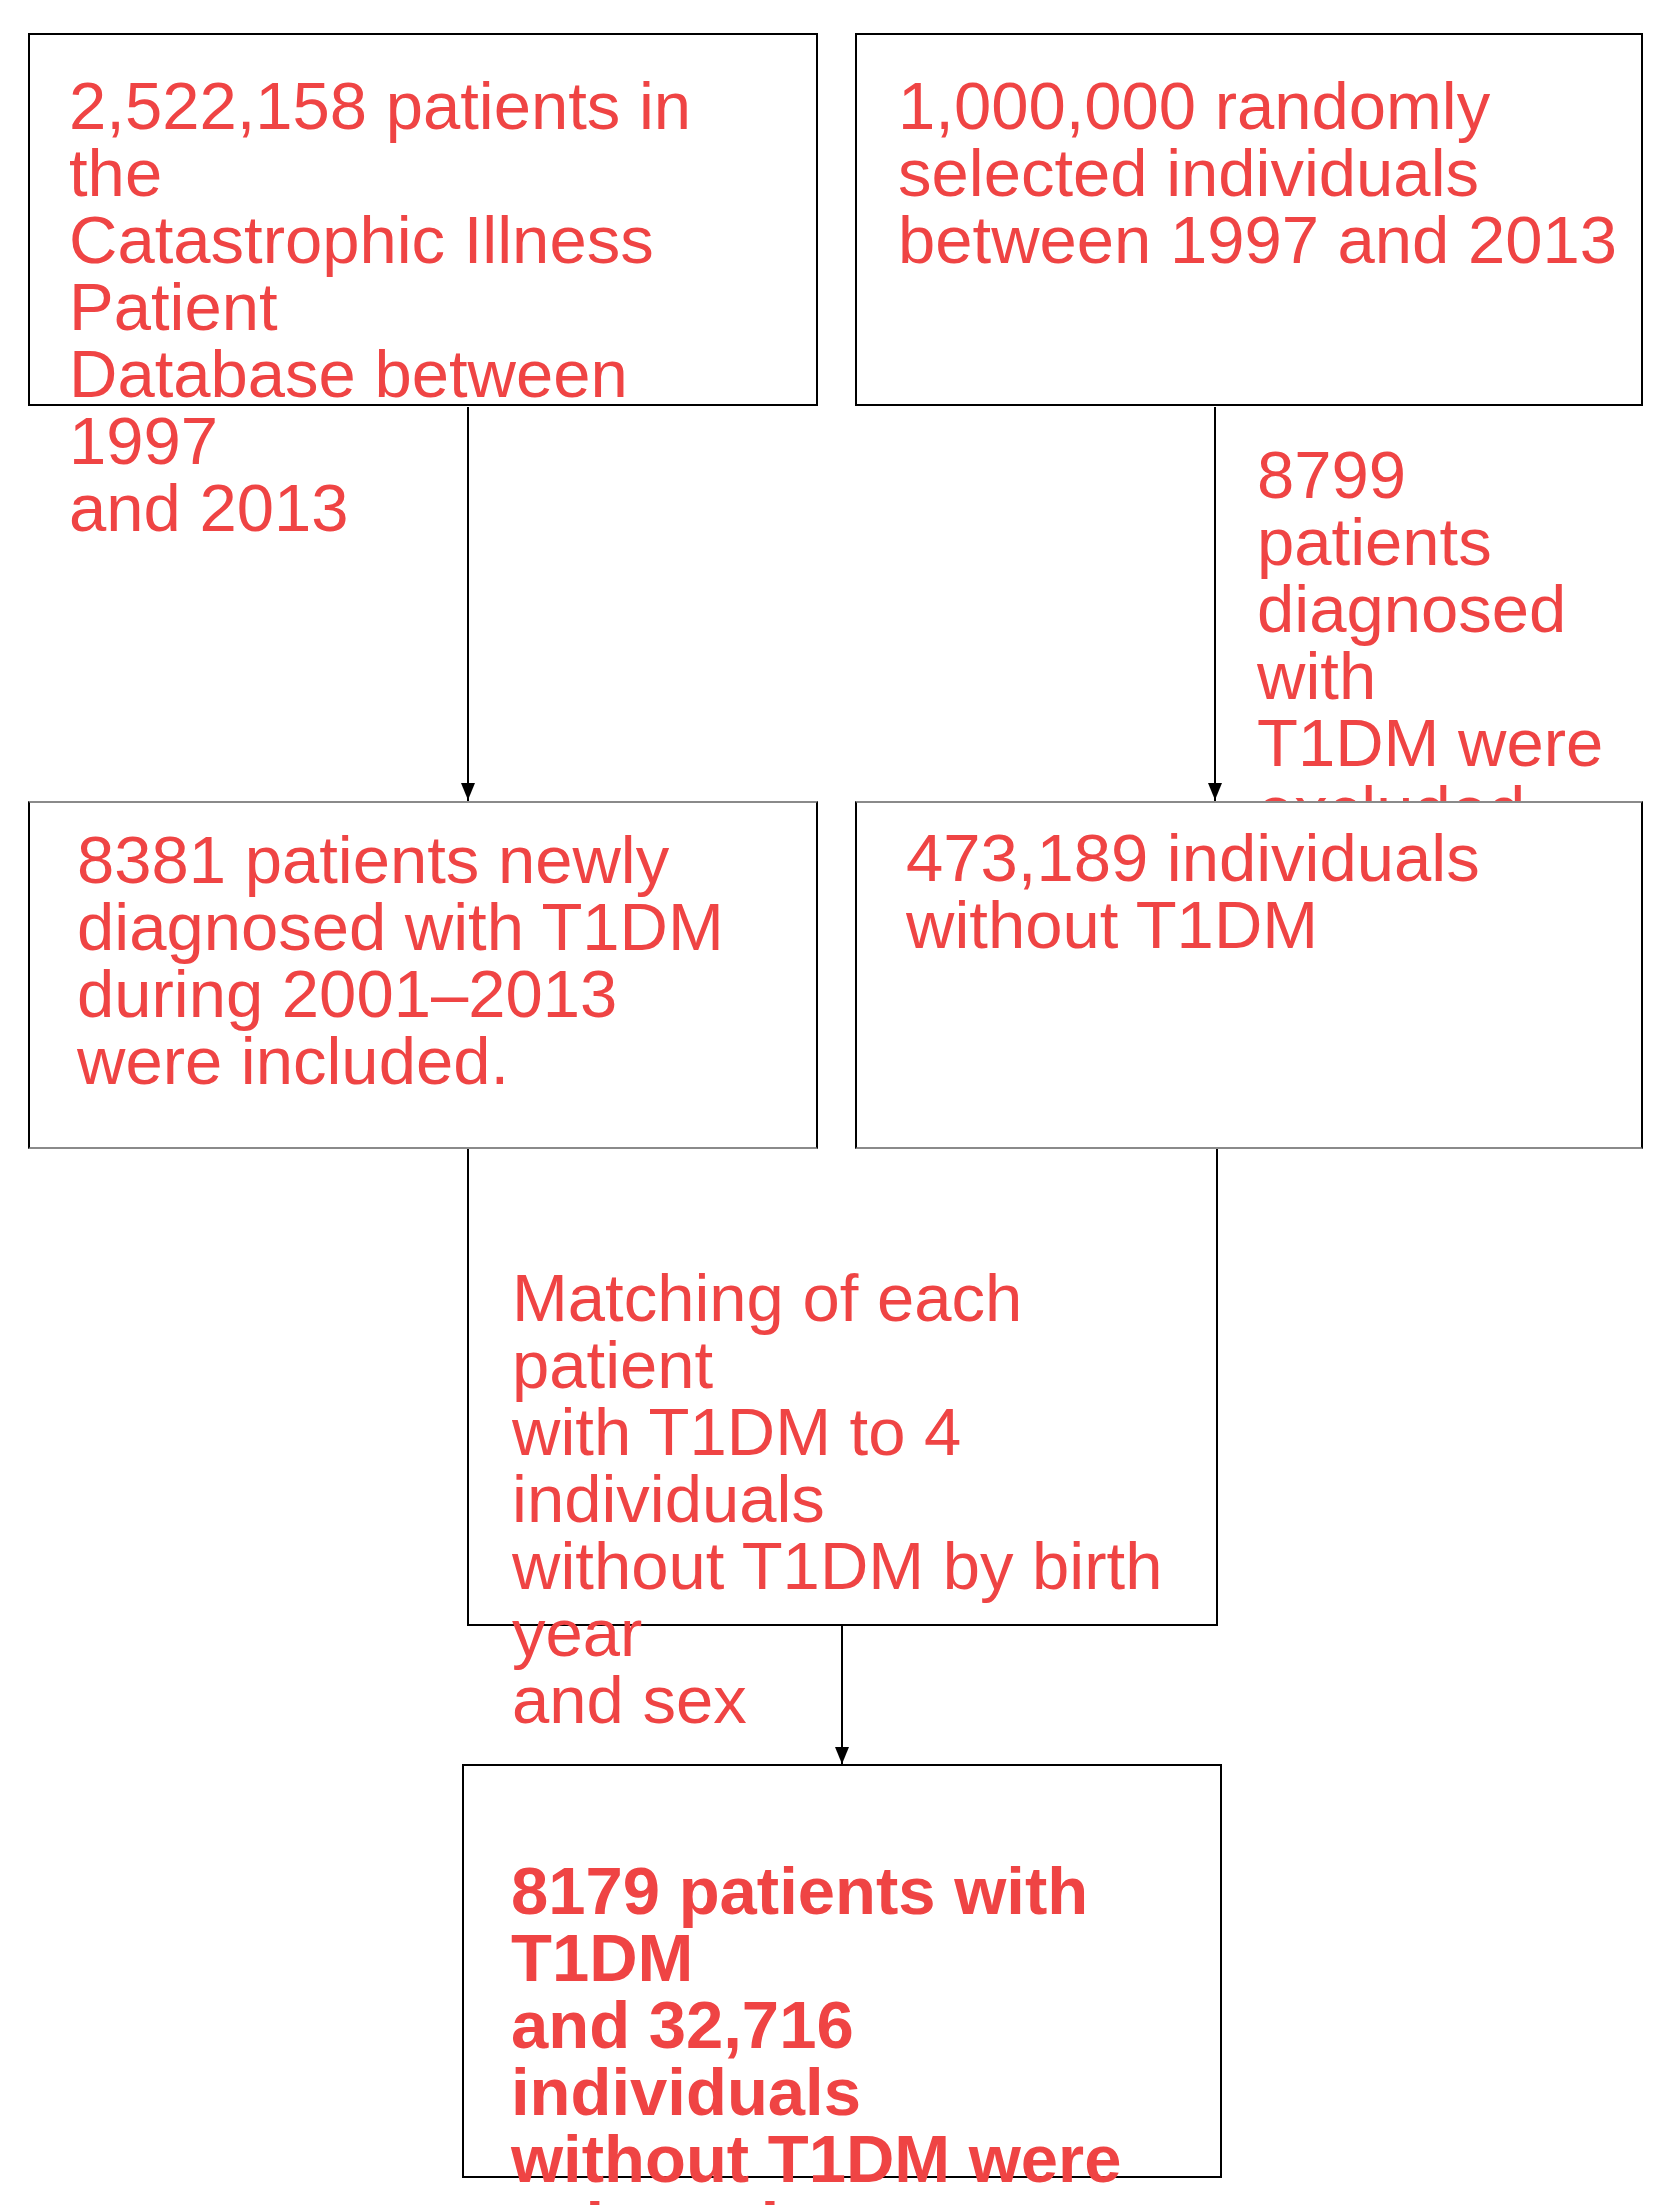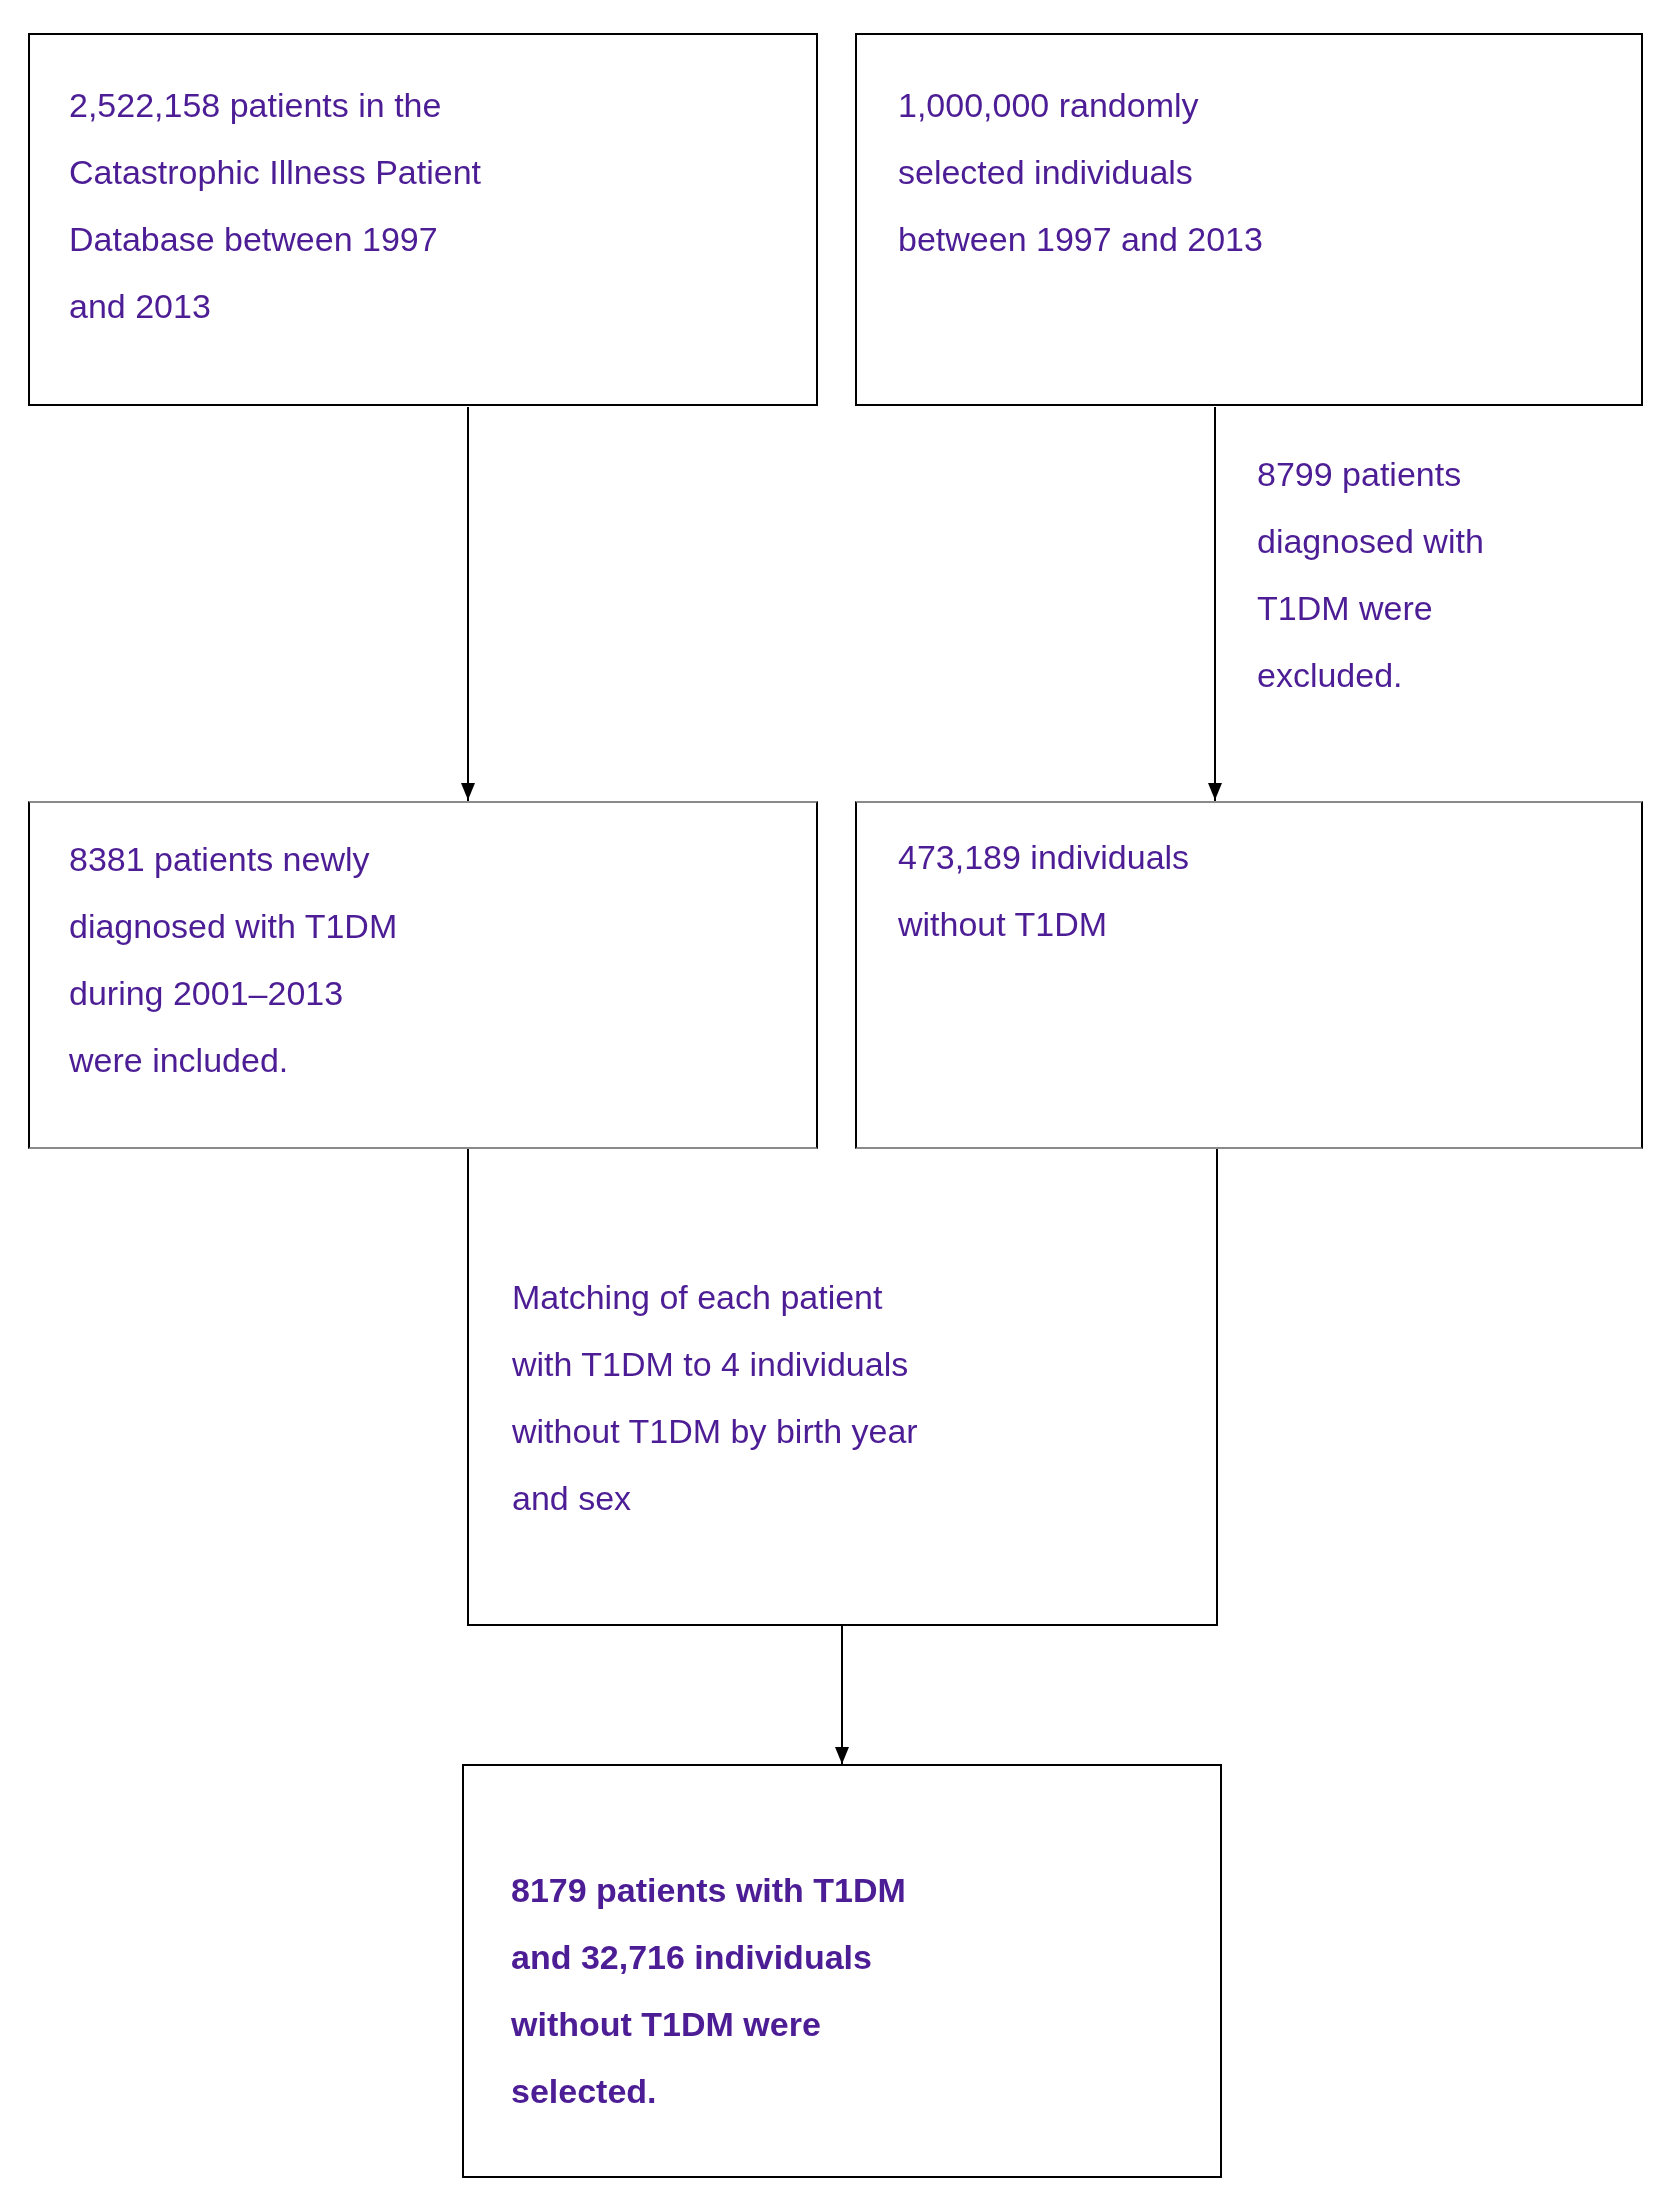--- a/index.html
+++ b/index.html
@@ -18,34 +18,35 @@
   }
   .box {
     position: absolute;
     box-sizing: border-box;
     border: 2.3px solid #000000;
     background: #ffffff;
   }
   .box.gray-horiz {
     border-top-color: #8a8a8a;
     border-bottom-color: #8a8a8a;
+    padding-left: 8px;
   }
   .openbox {
     position: absolute;
     box-sizing: border-box;
     border-left: 2.3px solid #000000;
     border-right: 2.3px solid #000000;
     border-bottom: 2.3px solid #000000;
     background: #ffffff;
   }
   .txt {
     white-space: pre-line;
-    font-size: 34px;
+    font-size: 67px;
     line-height: 67px;
-    color: #4c1d95;
+    color: #ef4444;
   }
   .note {
     position: absolute;
   }
   .vline {
     position: absolute;
     width: 2.3px;
     background: #000000;
   }
   .arrow {

